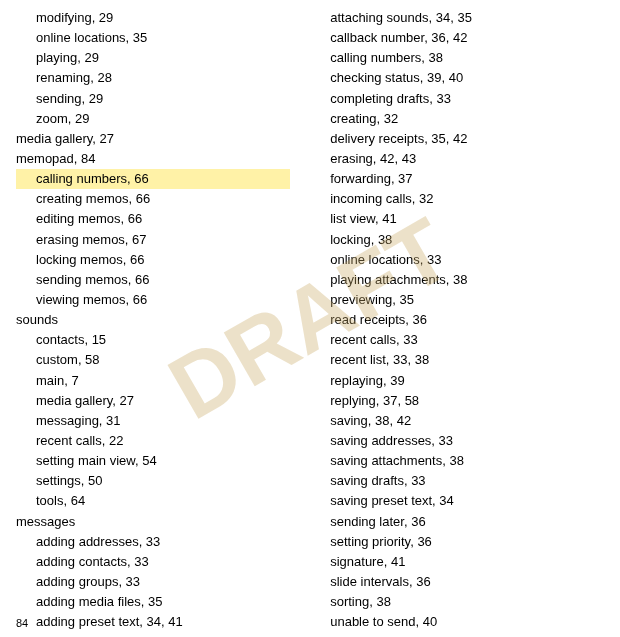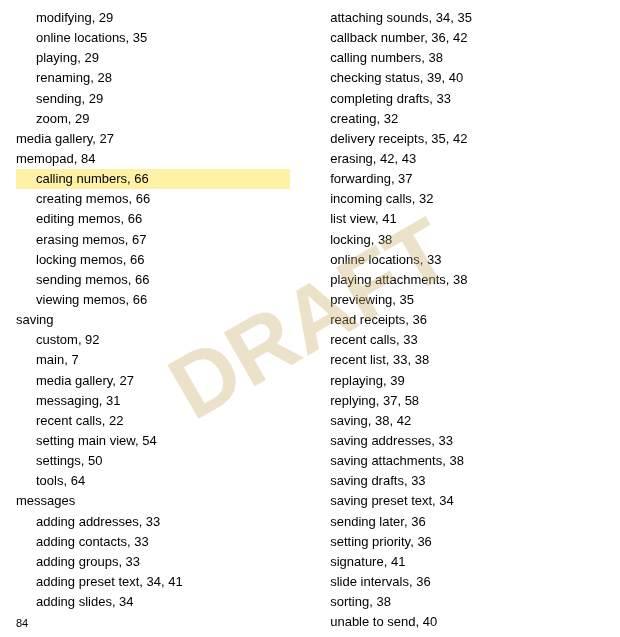--- a/index.html
+++ b/index.html
@@ -84,33 +84,35 @@
         <div class="index-entry index-sub">zoom, 29</div>
         <div class="index-entry index-main">media gallery, 27</div>
         <div class="index-entry index-main">memopad, 84</div>
         <div class="index-entry index-sub" style="background-color: rgba(255, 230, 80, 0.5);">calling numbers, 66</div>
         <div class="index-entry index-sub">creating memos, 66</div>
         <div class="index-entry index-sub">editing memos, 66</div>
         <div class="index-entry index-sub">erasing memos, 67</div>
         <div class="index-entry index-sub">locking memos, 66</div>
         <div class="index-entry index-sub">sending memos, 66</div>
         <div class="index-entry index-sub">viewing memos, 66</div>
-        <div class="index-entry index-main">saving</div>
-        <div class="index-entry index-sub">custom, 92</div>
+        <div class="index-entry index-main">sounds</div>
+        <div class="index-entry index-sub">contacts, 15</div>
+        <div class="index-entry index-sub">custom, 58</div>
         <div class="index-entry index-sub">main, 7</div>
         <div class="index-entry index-sub">media gallery, 27</div>
         <div class="index-entry index-sub">messaging, 31</div>
         <div class="index-entry index-sub">recent calls, 22</div>
         <div class="index-entry index-sub">setting main view, 54</div>
         <div class="index-entry index-sub">settings, 50</div>
         <div class="index-entry index-sub">tools, 64</div>
         <div class="index-entry index-main">messages</div>
         <div class="index-entry index-sub">adding addresses, 33</div>
         <div class="index-entry index-sub">adding contacts, 33</div>
         <div class="index-entry index-sub">adding groups, 33</div>
+        <div class="index-entry index-sub">adding media files, 35</div>
         <div class="index-entry index-sub">adding preset text, 34, 41</div>
         <div class="index-entry index-sub">adding slides, 34</div>
       </div>
     <div class="right-col" id="right-col">
         <div class="index-entry index-sub">attaching sounds, 34, 35</div>
         <div class="index-entry index-sub">callback number, 36, 42</div>
         <div class="index-entry index-sub">calling numbers, 38</div>
         <div class="index-entry index-sub">checking status, 39, 40</div>
         <div class="index-entry index-sub">completing drafts, 33</div>
         <div class="index-entry index-sub">creating, 32</div>

